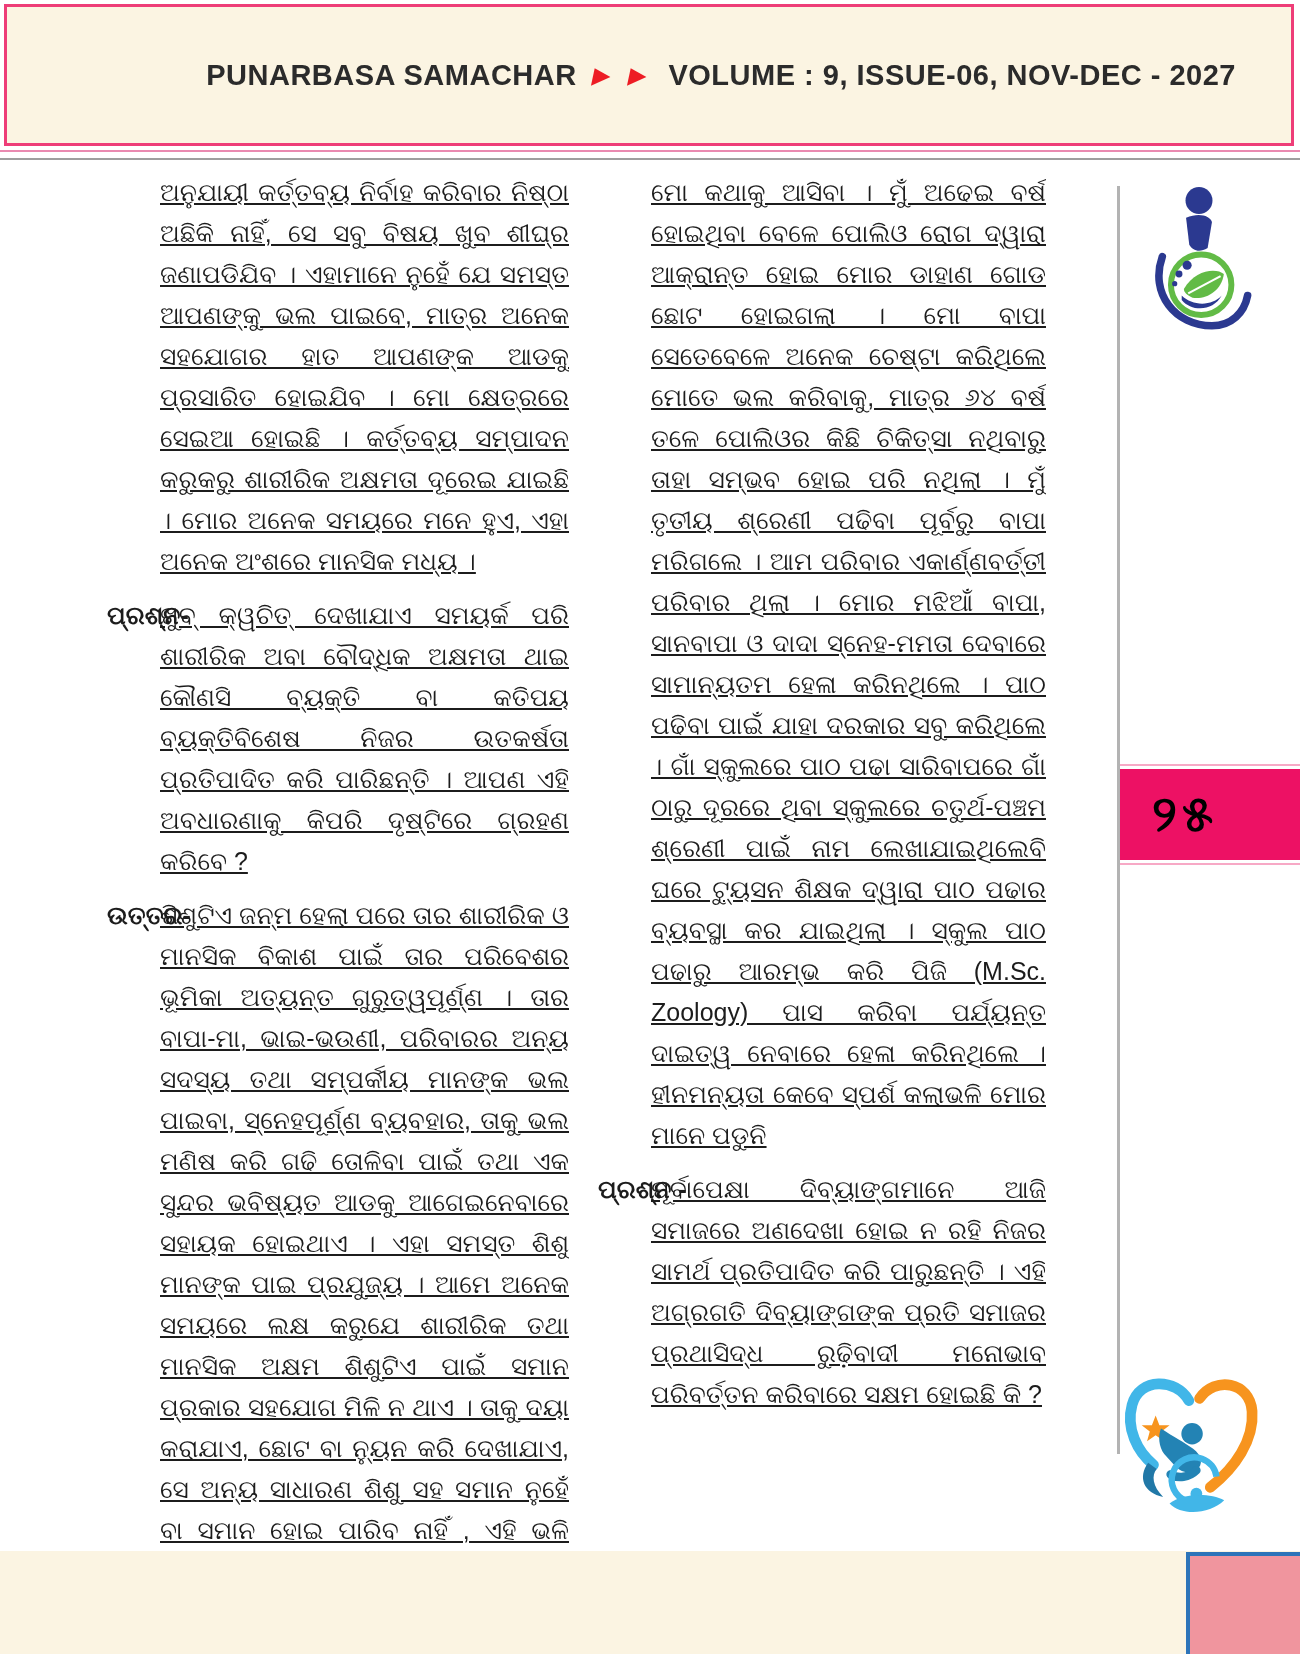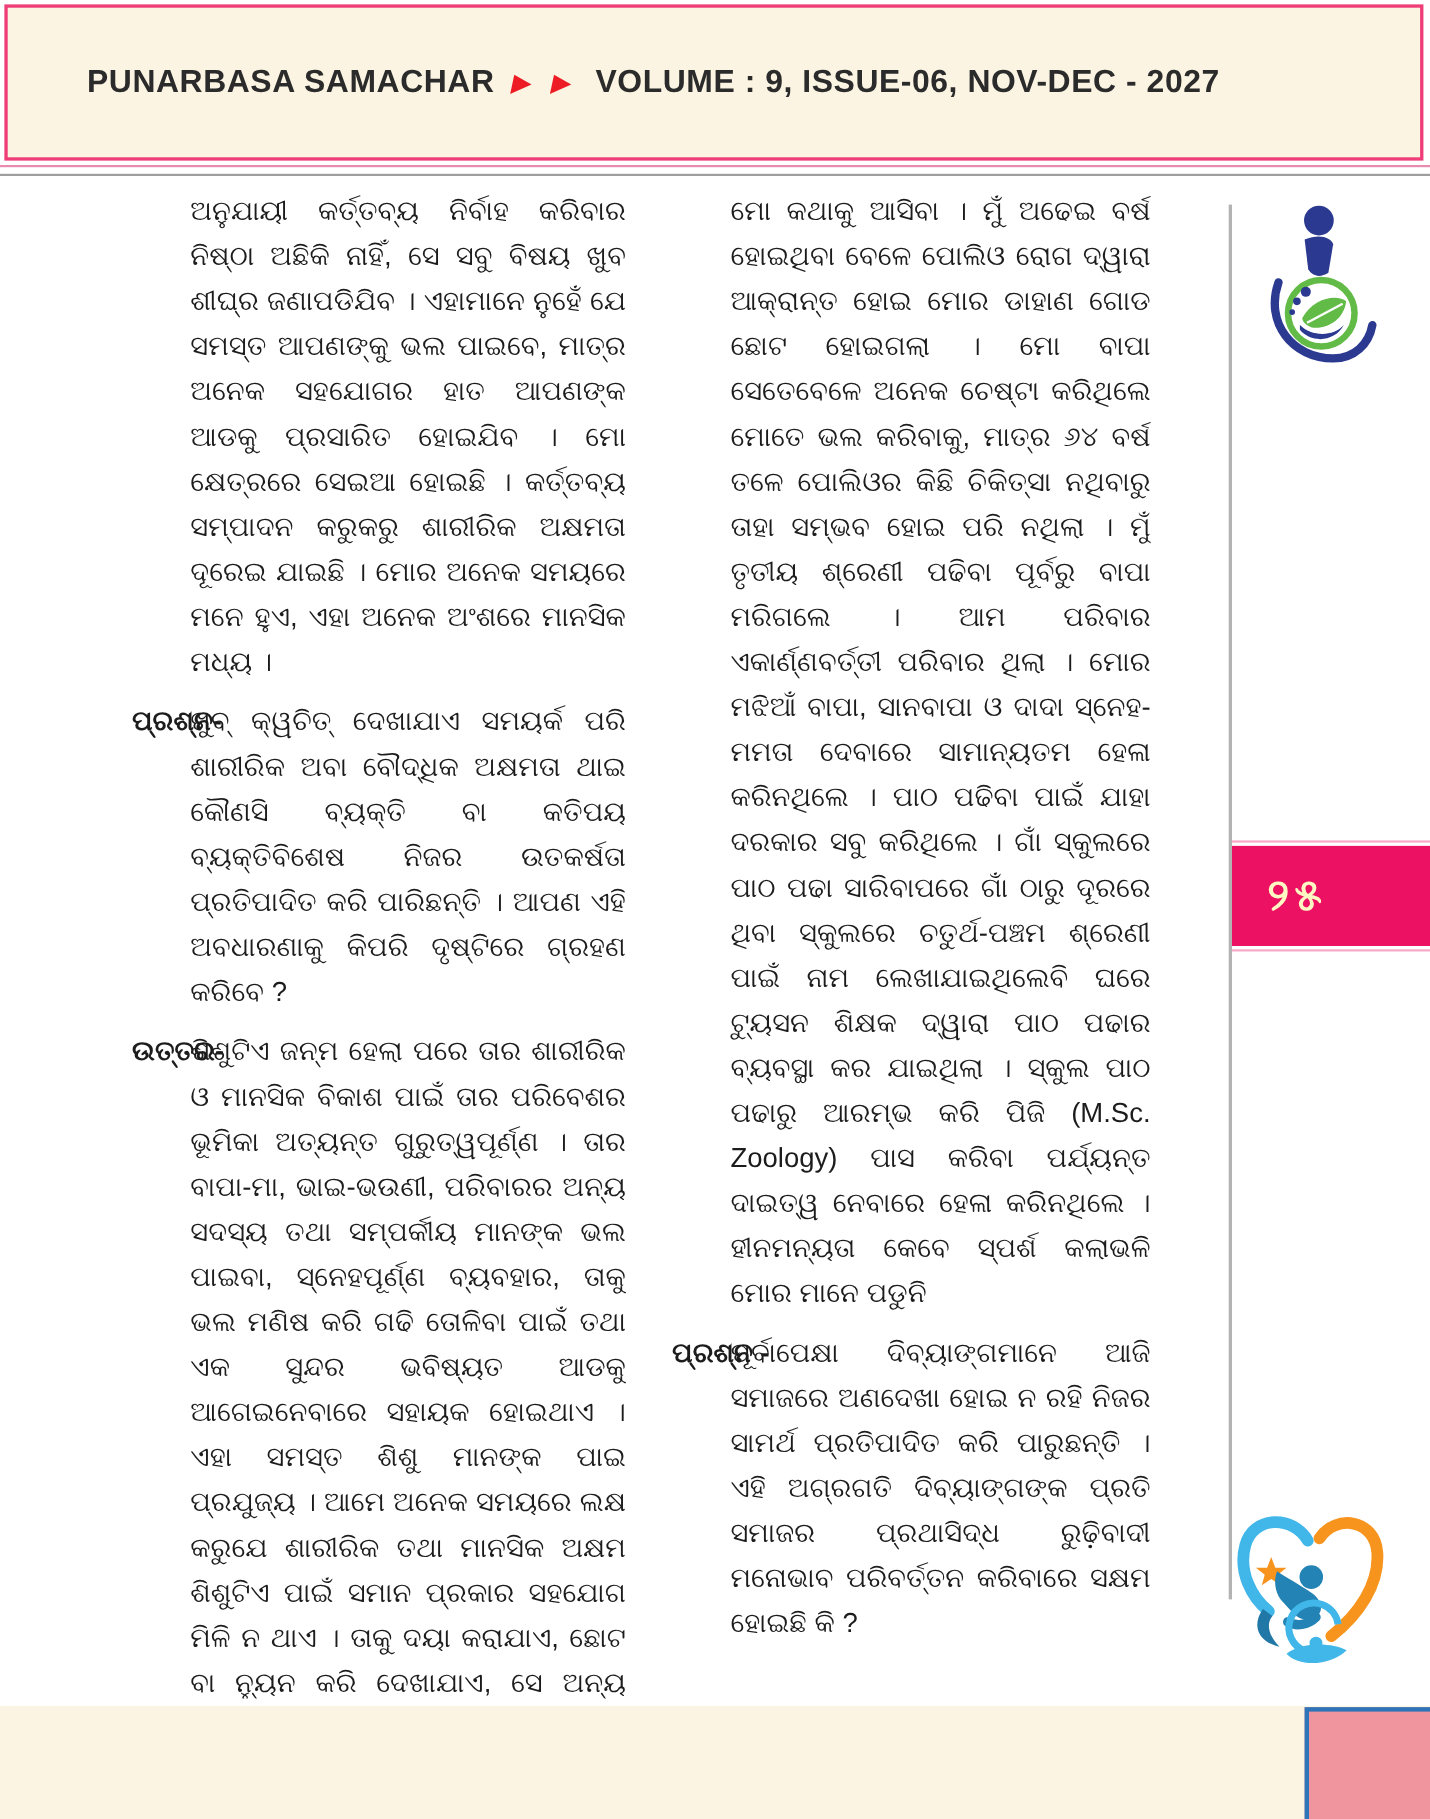--- a/index.html
+++ b/index.html
@@ -6,21 +6,21 @@
   body{
     width:1300px;height:1654px;position:relative;overflow:hidden;
     background:#ffffff;
     font-family:"Liberation Sans","DejaVu Sans",sans-serif;
     color:#1c1c1c;
   }
   
   .header-band{
     position:absolute;left:4px;top:4px;width:1284px;height:136px;
     background:#fbf4e2;border:3px solid #ee3d78;
-    display:flex;align-items:center;justify-content:center;
+    display:flex;align-items:center;justify-content:flex-end;
   }
   .header-inner{
     display:flex;align-items:center;gap:14px;transform:translateX(-55px);
     font-weight:bold;font-size:29px;letter-spacing:.5px;color:#2b2b2b;
     white-space:nowrap;
   }
   .header-arrows{
     color:#ed1c24;font-size:23px;letter-spacing:6px;
     transform:skewX(-12deg);padding:0 2px;font-weight:bold;
   }
@@ -30,40 +30,40 @@
   .header-grayrule{
     position:absolute;left:0;top:158px;width:1300px;height:2px;background:#9e9e9e;
   }
   
   .col{
     position:absolute;top:172px;font-size:25px;line-height:41px;
     text-align:justify;
   }
   .col-left{left:107px;width:462px;height:1372px;overflow:hidden;}
   .col-right{left:598px;width:448px;height:1372px;overflow:hidden;}
-  .para{position:relative;padding-left:53px;margin:0 0 13px 13px;}
+  .para{position:relative;padding-left:53px;margin:0 0 13px 0;text-decoration:underline;}
   .para.outdent{padding-left:0;}
   .para .qa-label{
     position:absolute;left:0;top:0;font-weight:bold;white-space:nowrap;
   }
   .col-divider{
     position:absolute;left:1117px;top:186px;width:3px;height:1268px;background:#b3b3b3;
   }
   
   .logo-top{position:absolute;left:1145px;top:172px;width:108px;height:178px;}
   .logo-bottom{position:absolute;left:1116px;top:1366px;width:150px;height:158px;}
   .pagebox-hairline{position:absolute;left:1120px;width:180px;height:2px;background:#f7a9c6;}
   .hairline-top{top:764px;}
   .hairline-bottom{top:863px;}
   .pagebox{
     position:absolute;left:1120px;top:769px;width:180px;height:91px;background:#ed1164;
     display:flex;align-items:center;
   }
   .pagebox .pagenum{
-    color:#fef9c3;font-weight:bold;font-size:40px;letter-spacing:5px;padding-left:32px;
+    color:#000000;font-weight:bold;font-size:50px;letter-spacing:5px;padding-left:32px;
   }
   
   .bottom-band{
     position:absolute;left:0;top:1551px;width:1300px;height:103px;background:#fbf4e2;
   }
   .bottom-rect{
     position:absolute;left:1186px;top:1552px;width:118px;height:106px;
     background:#f0959e;border:4px solid #2d74b9;box-sizing:border-box;
   }
 </style>

